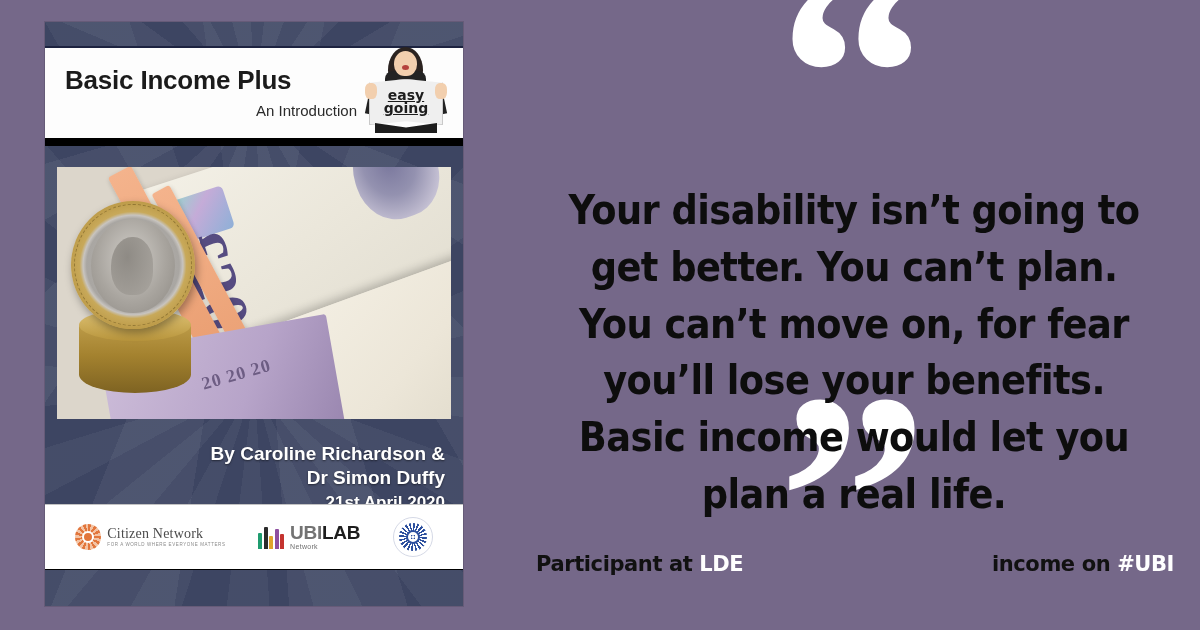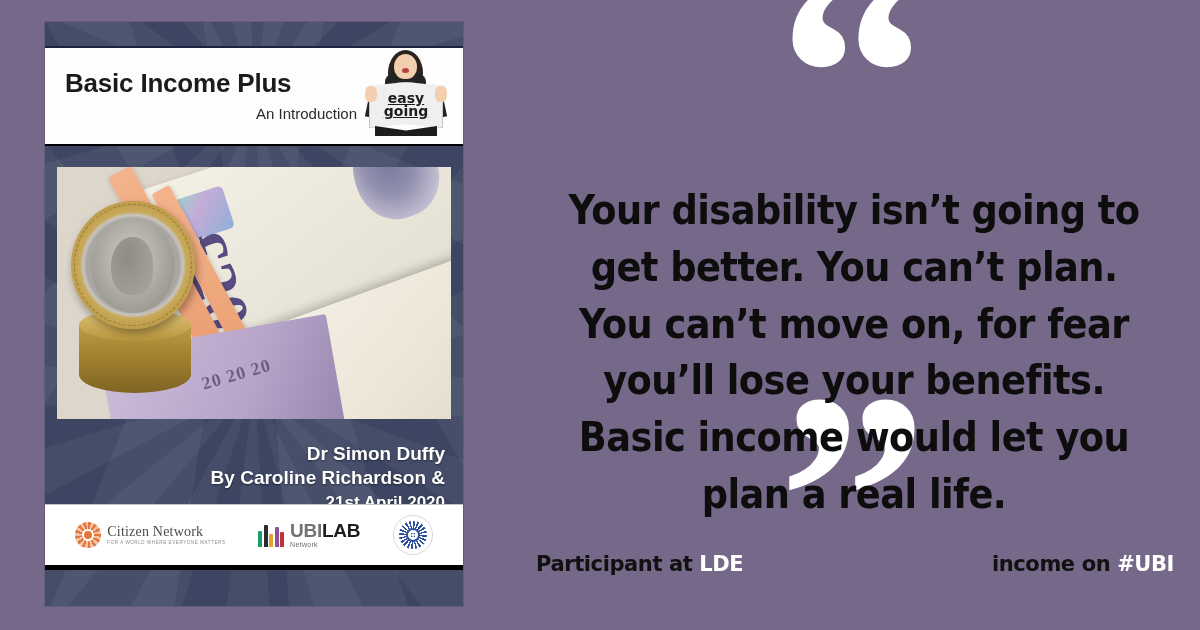--- a/index.html
+++ b/index.html
@@ -49,21 +49,21 @@
   }
 
   
   .title-band {
     position: absolute;
     left: 0; right: 0;
     top: 24px;
     height: 100px;
     background: #fdfdfd;
     border-top: 2px solid #1d2340;
-    border-bottom: 2px solid #000000;
+    border-bottom: 8px solid #000000;
     display: flex;
     align-items: center;
     padding: 0 14px 0 20px;
     z-index: 3;
   }
   .title-text { flex: 1 1 auto; }
   .title-main {
     font-size: 26px;
     font-weight: bold;
     color: #1b1b1b;
@@ -357,21 +357,21 @@
   }
 
   
   .logo-band {
     position: absolute;
     left: 0; right: 0;
     bottom: 36px;
     height: 66px;
     background: #ffffff;
     border-top: 1px solid #c2c2c2;
-    border-bottom: 5px solid #000000;
+    border-bottom: 1px solid #000000;
     display: flex;
     align-items: center;
     justify-content: space-around;
     padding: 0 14px;
     z-index: 4;
   }
   .logo-item { display: flex; align-items: center; gap: 6px; }
 
   
   .cn-mark {
@@ -569,22 +569,22 @@
       <div class="coin-stack">
         <div class="coin-base"></div>
         <div class="coin-main">
           <div class="rim-text"></div>
           <div class="queen"></div>
         </div>
       </div>
     </div>
 
     <div class="author-block">
+      <div class="author-line">By Caroline Richardson &amp;</div>
       <div class="author-line">Dr Simon Duffy</div>
-      <div class="author-line">By Caroline Richardson &amp;</div>
       <div class="author-date">21st April 2020</div>
     </div>
 
     <div class="logo-band">
 
       <div class="logo-item">
         <div class="cn-mark"></div>
         <div class="cn-text">
           <div class="cn-name">Citizen Network</div>
           <div class="cn-tag">FOR A WORLD WHERE EVERYONE MATTERS</div>

